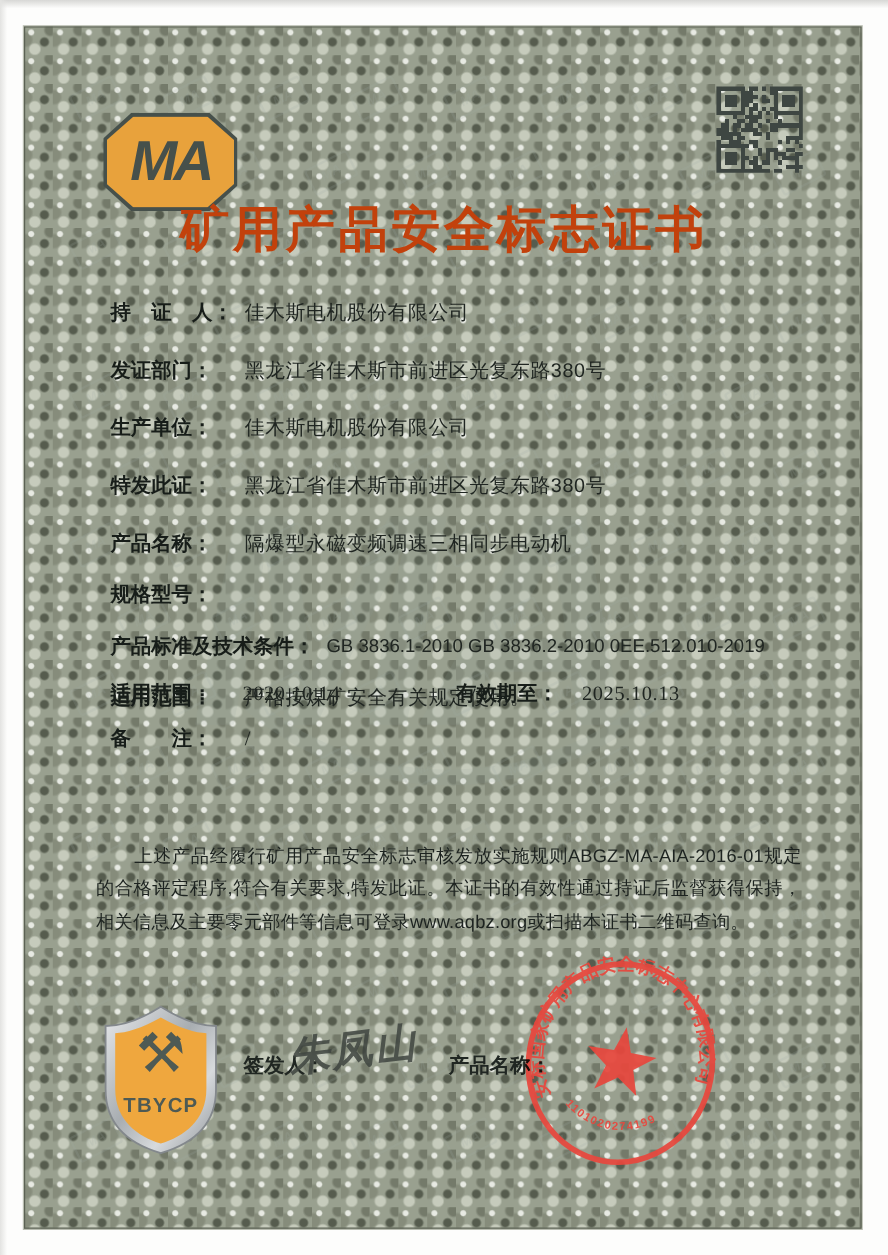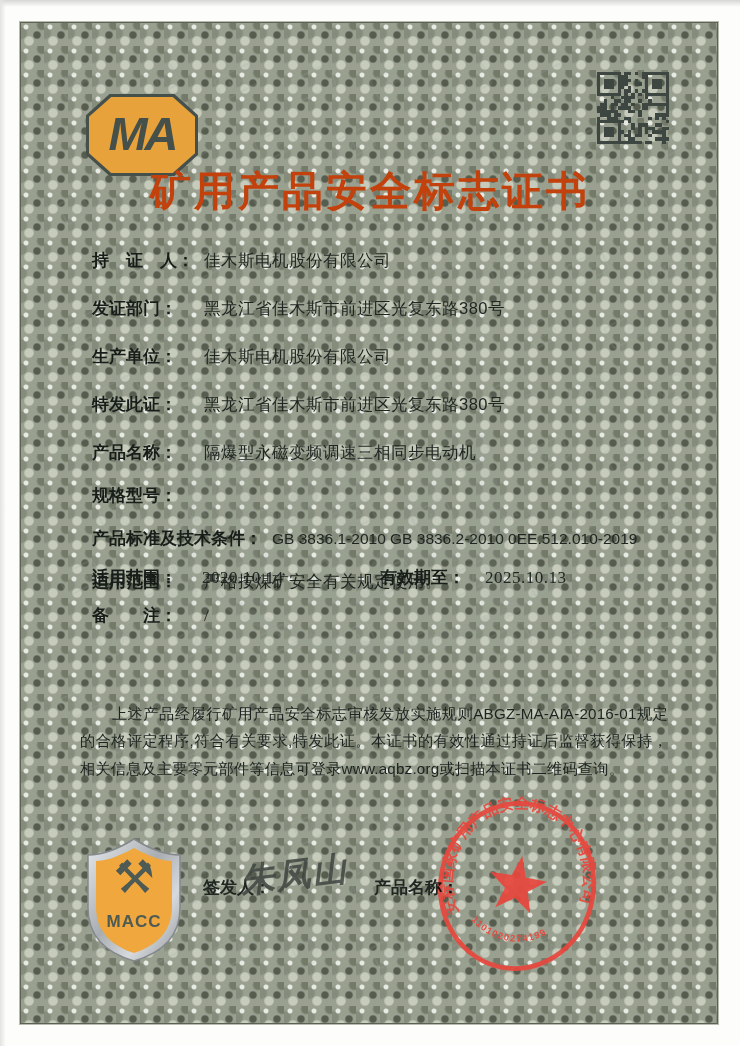--- a/index.html
+++ b/index.html
@@ -548,21 +548,21 @@
             <stop offset="0" stop-color="#e8eaec"></stop>
             <stop offset="0.45" stop-color="#a8adb1"></stop>
             <stop offset="0.7" stop-color="#d7dadd"></stop>
             <stop offset="1" stop-color="#8f9498"></stop>
           </linearGradient>
         </defs>
         <path d="M50,3 C69,15 85,19 96,19 L96,72 C96,103 74,118 50,125 C26,118 4,103 4,72 L4,19 C15,19 31,15 50,3 Z" fill="url(#silver)" stroke="#83888c" stroke-width="1.5"></path>
         <path d="M50,12 C66,21 79,25 88,25 L88,71 C88,98 69,111 50,117 C31,111 12,98 12,71 L12,25 C21,25 34,21 50,12 Z" fill="#EFA73E"></path>
       </svg>
       <div class="macc-emblem">⚒</div>
-      <div class="macc-label">MACC</div>
+      <div class="macc-label">TBYCP</div>
     </div>
 
     <span class="signer-label">签发人：</span>
     <span class="signature">朱凤山</span>
 
     <span class="dept-label">产品名称：</span>
 
     <svg class="stamp" viewBox="0 0 160 170">
       <ellipse cx="80" cy="85" rx="73" ry="79" fill="none" stroke="#E8473D" stroke-width="4.5"></ellipse>
       <polygon points="80,56 86.8,75.6 107.6,76 91,88.6 97,108.5 80,96.6 63,108.5 69,88.6 52.4,76 73.2,75.6" fill="#E8473D"></polygon>

